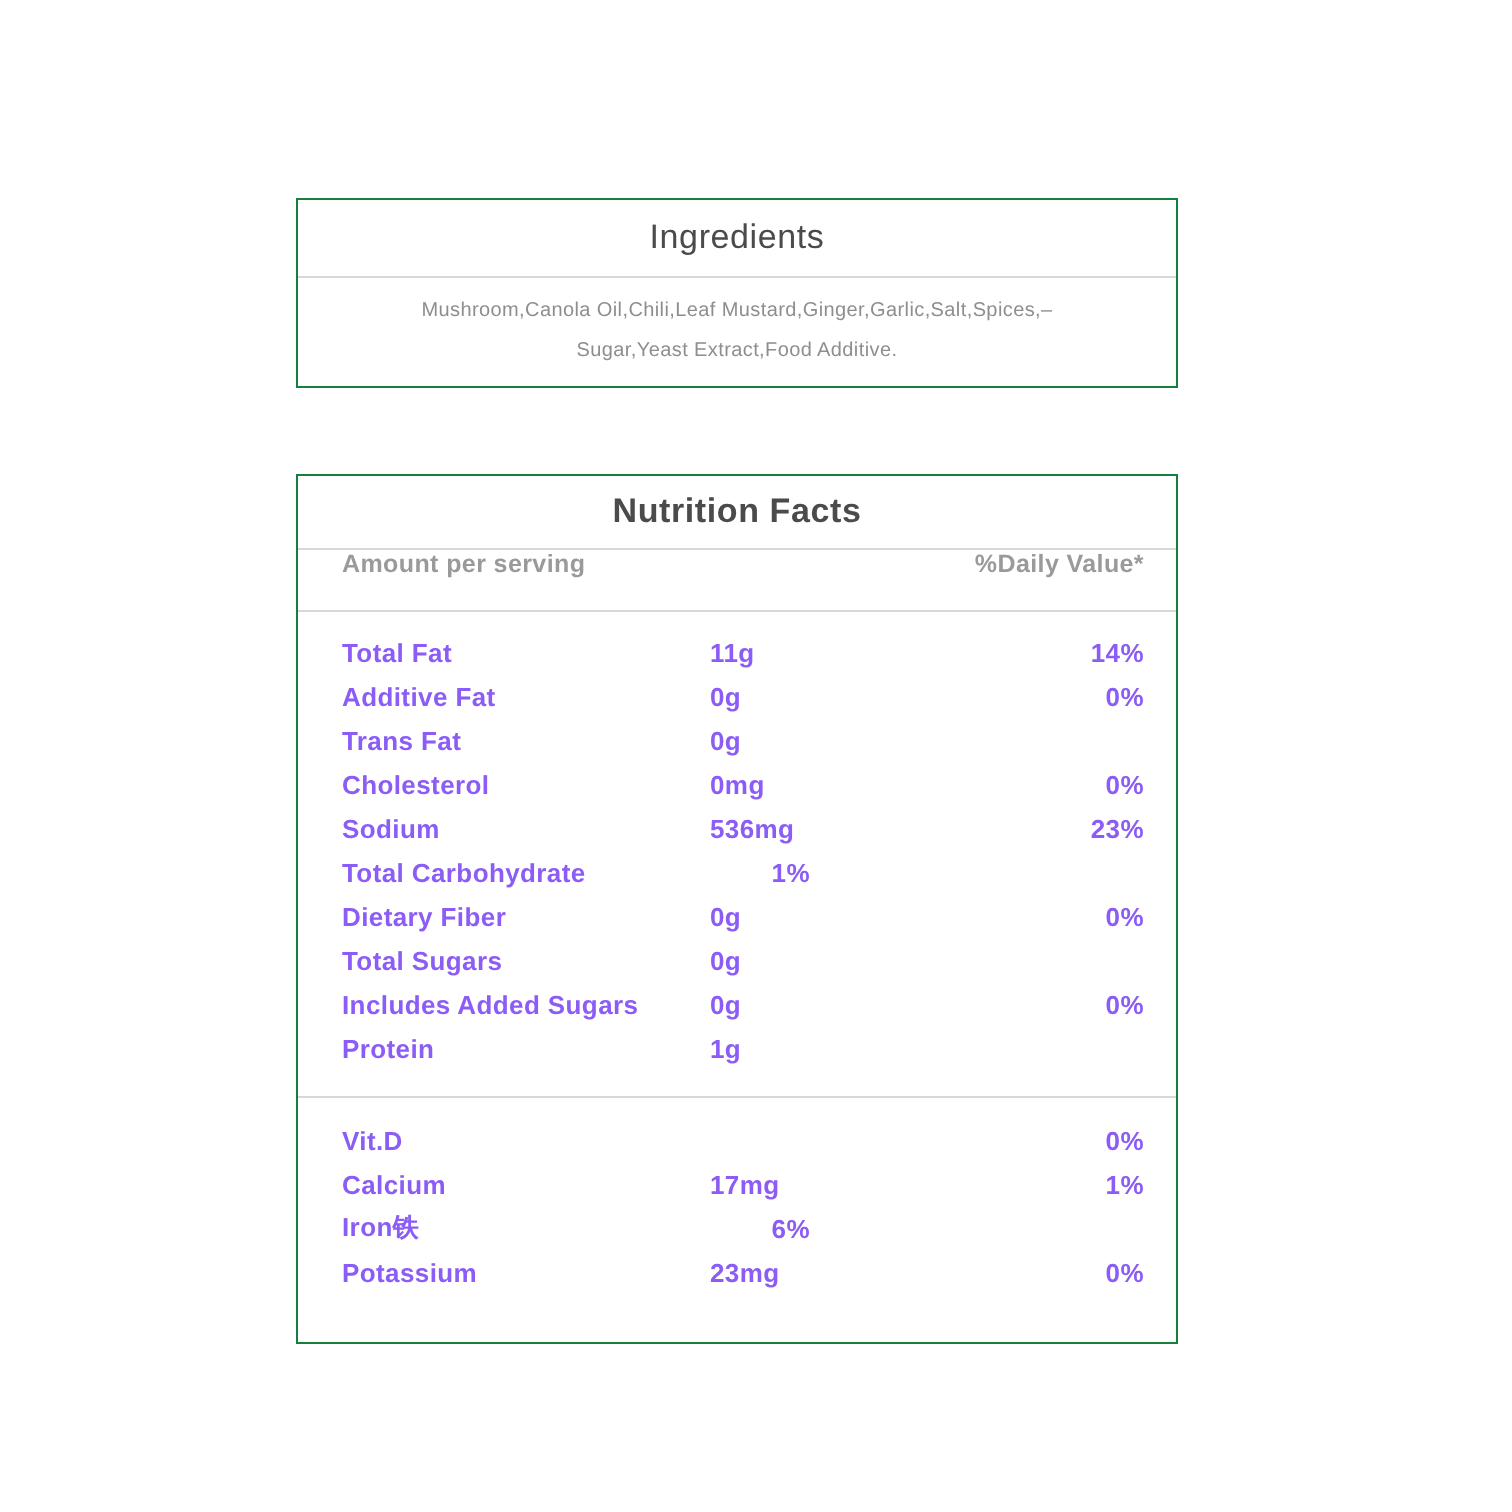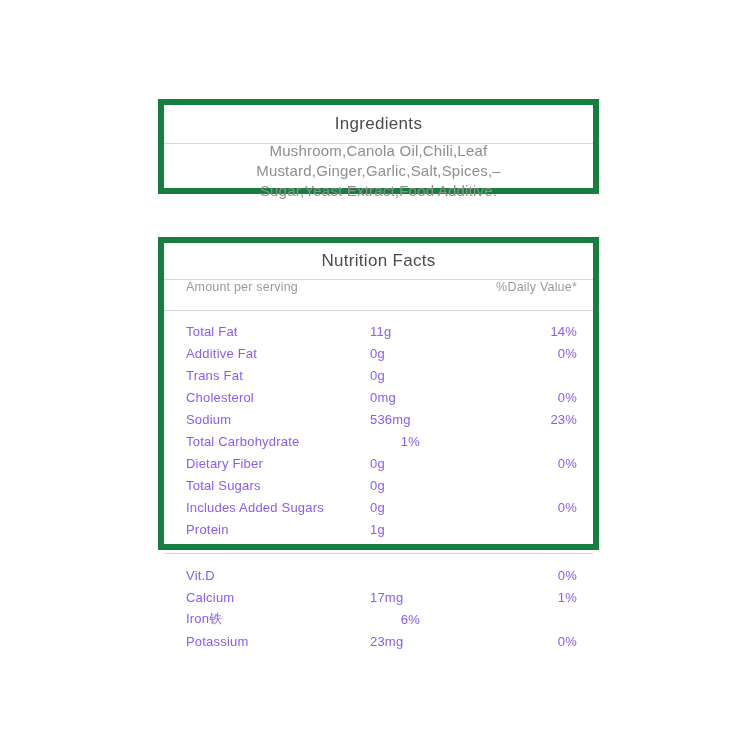--- a/index.html
+++ b/index.html
@@ -5,48 +5,48 @@
   * { margin: 0; padding: 0; box-sizing: border-box; }
   html, body {
     width: 756px; height: 756px;
     background: #ffffff;
     font-family: "Liberation Sans", "DejaVu Sans", sans-serif;
     position: relative;
     overflow: hidden;
   }
   .card {
     position: absolute;
-    left: 158px;
+    left: 148px;
     width: 441px;
     background: #ffffff;
-    border: 6px solid #15803d;
+    border: 1px solid #15803d;
   }
   #ingredients-card { top: 99px; height: 95px; }
-  #nutrition-card   { top: 237px; height: 313px; }
+  #nutrition-card   { top: 237px; height: 435px; font-weight: bold; }
 
   .card-title-bar {
     display: flex;
     align-items: center;
     justify-content: center;
     border-bottom: 1px solid #d8d8d8;
     color: #4b4b4b;
     font-size: 17px;
     letter-spacing: 0.3px;
   }
   #ingredients-card .card-title-bar { height: 39px; }
   #nutrition-card   .card-title-bar { height: 37px; }
 
   .ingredients-body {
     height: 54px;
     display: flex;
     flex-direction: column;
     align-items: center;
     justify-content: center;
     color: #8e8e8e;
-    font-size: 15px;
+    font-size: 10px;
     line-height: 20px;
     text-align: center;
     letter-spacing: 0.2px;
   }
 
   .sub-header {
     height: 31px;
     display: flex;
     align-items: center;
     justify-content: space-between;

